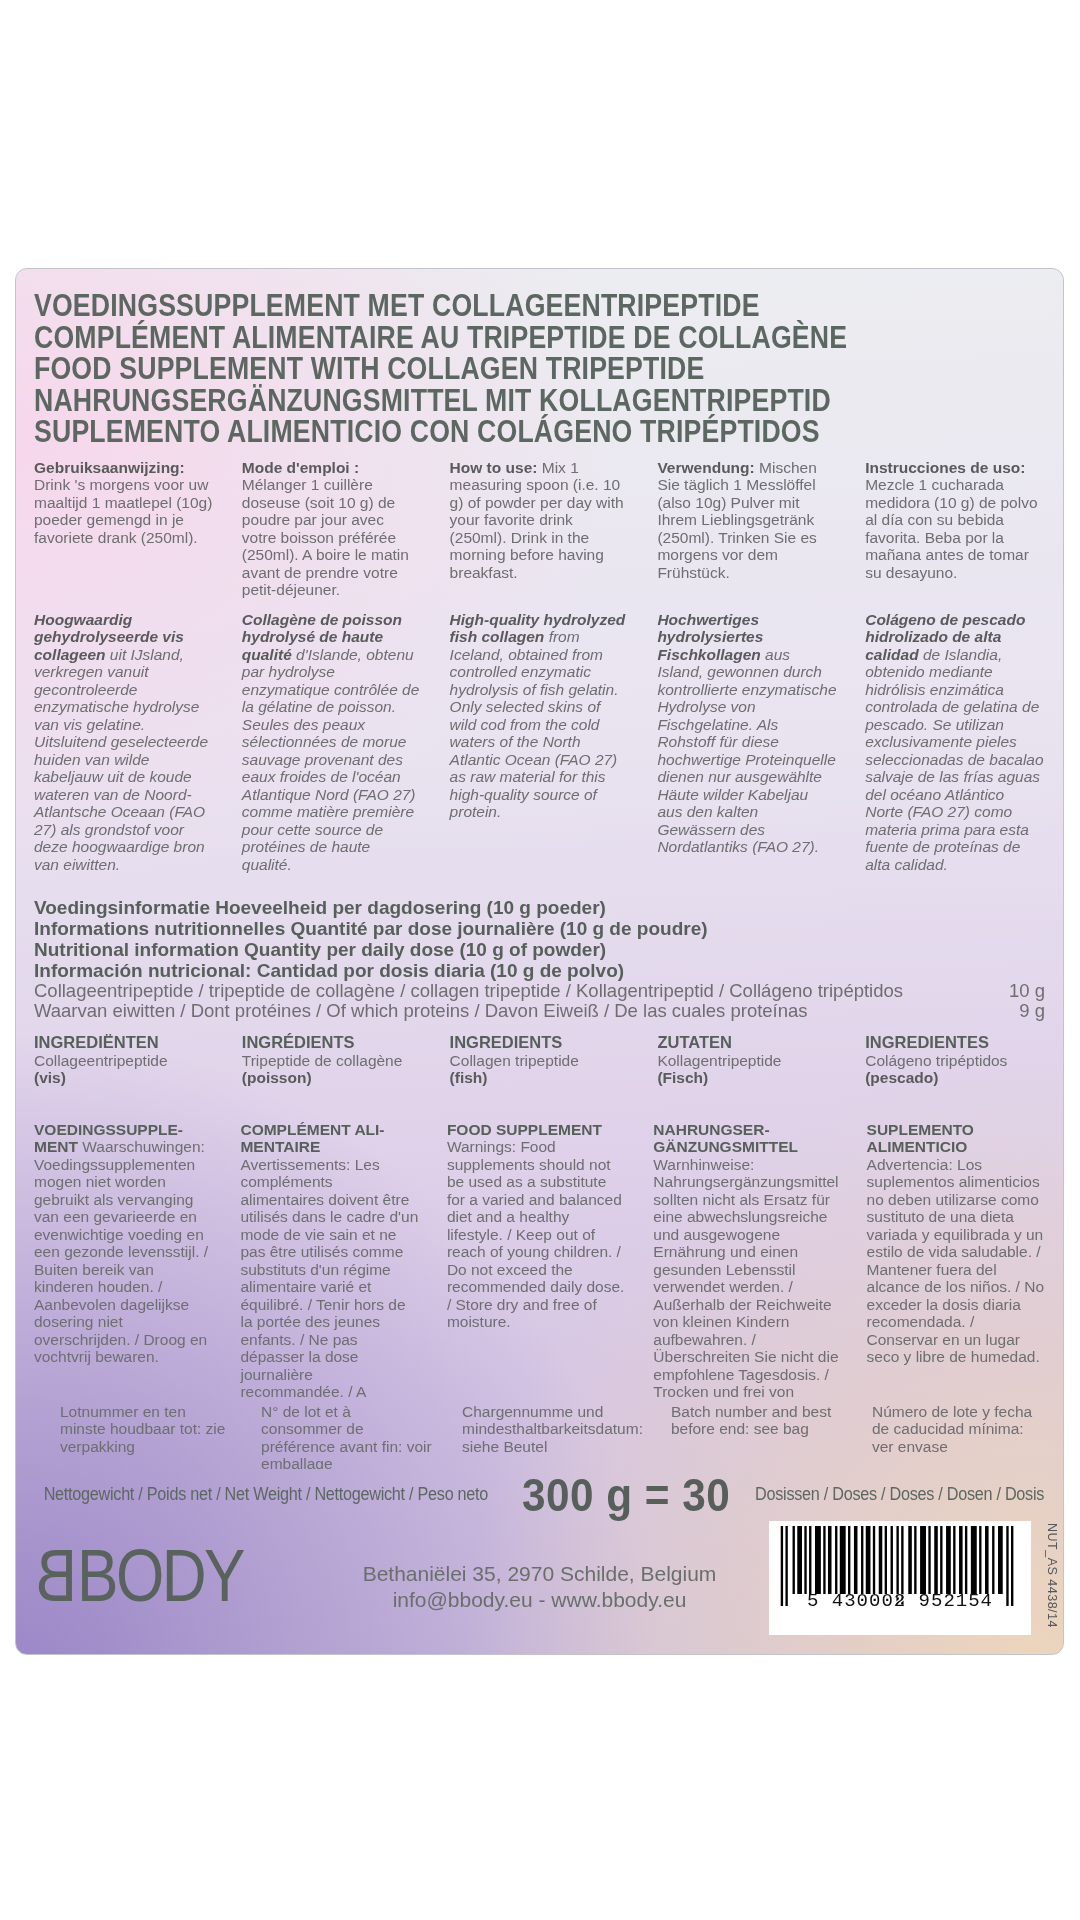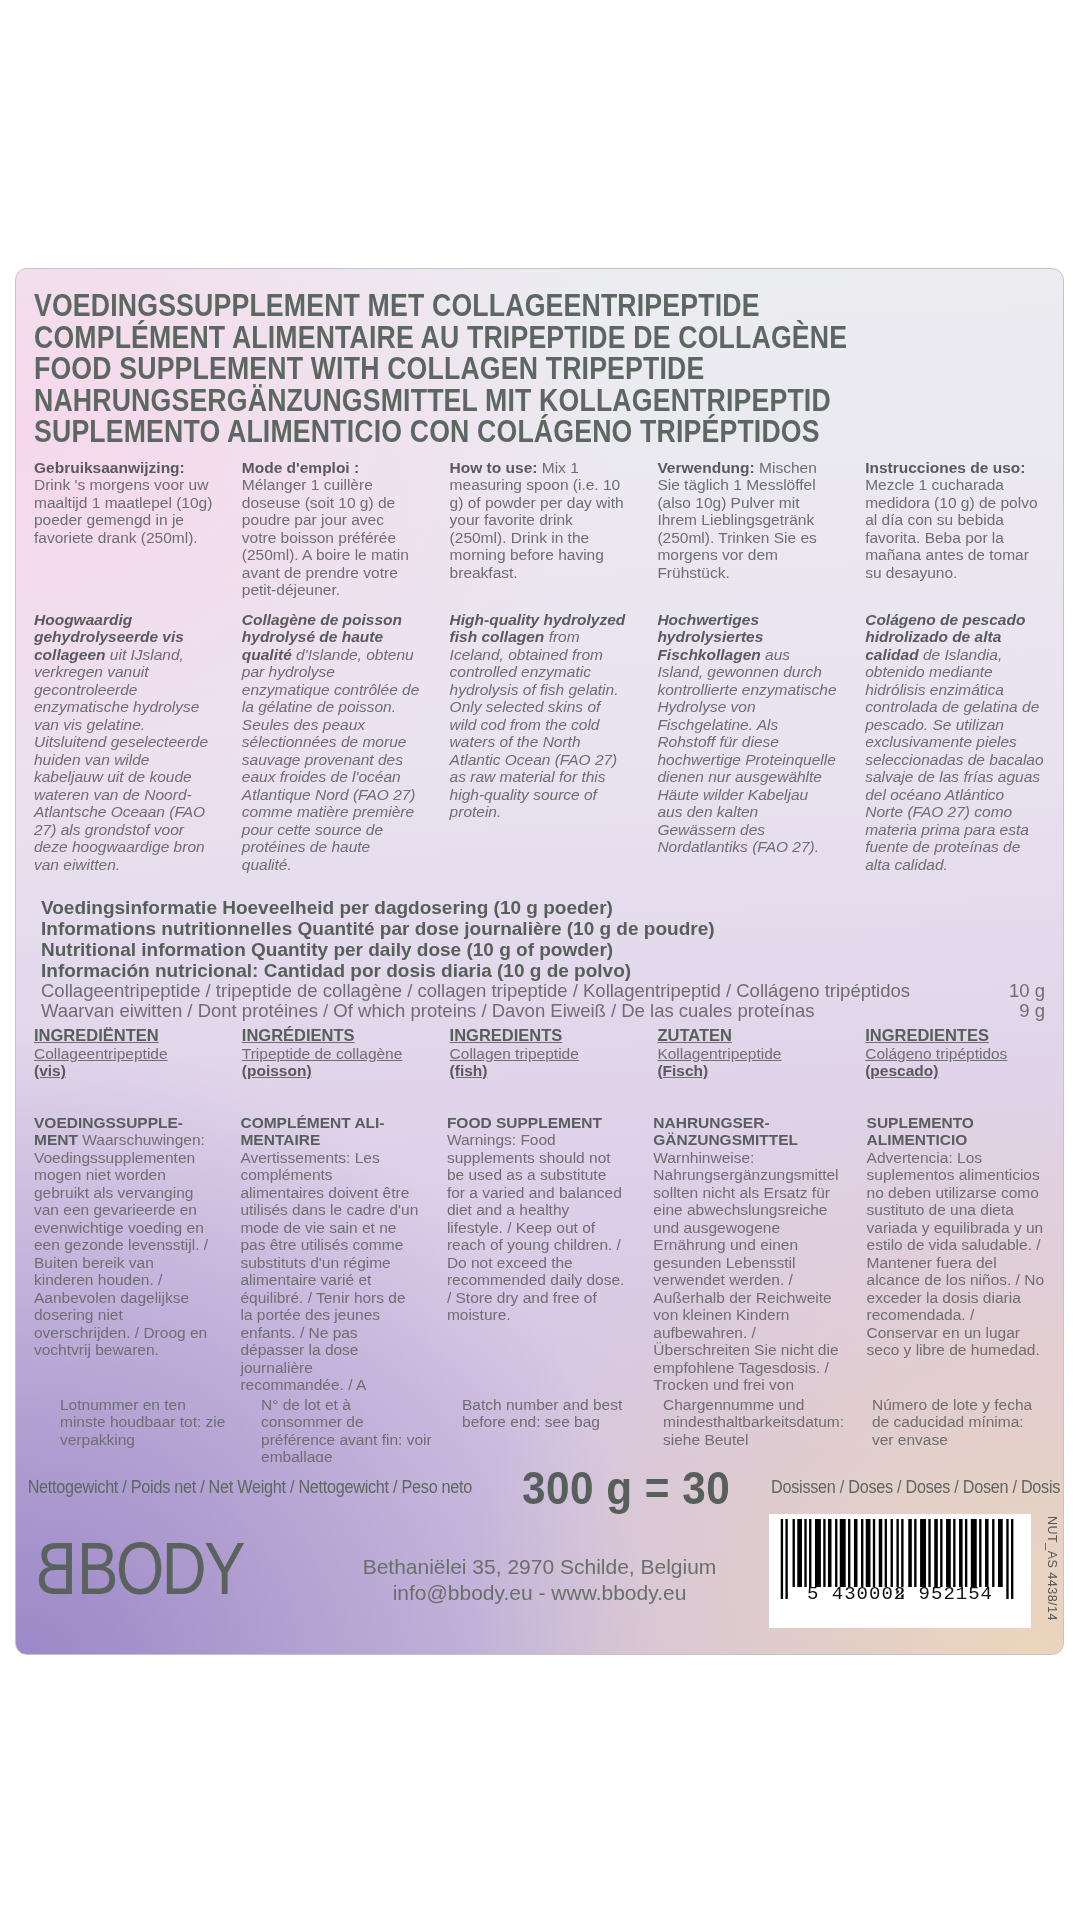--- a/index.html
+++ b/index.html
@@ -23,36 +23,36 @@
     letter-spacing:0.2px;
   }
 
   .grid5{display:grid;grid-template-columns:repeat(5,1fr);column-gap:28px;padding:0 18px;overflow:hidden;}
   .cell{margin:0;font-size:15.5px;line-height:17.5px;color:#6e6e71;}
   .b{font-weight:bold;color:#595a5c;}
 
   .usage-row{margin-top:11px;height:152px;}
   .quality-row{height:286px;font-style:italic;}
 
-  .nutrition{padding:0 18px;margin-left:7px;}
+  .nutrition{padding:0 18px;}
   .nhl{font-weight:bold;font-size:19px;line-height:21px;color:#575f5a;}
   .nrow{display:flex;justify-content:space-between;align-items:baseline;font-size:18.5px;line-height:20px;color:#6e6e71;}
   .nlabel{white-space:nowrap;}
   .nvalue{white-space:nowrap;}
 
-  .ingredients-row{margin-top:5px;height:88px;text-decoration:underline;}
+  .ingredients-row{margin-top:12px;height:88px;}
   .ing-title{font-weight:bold;font-size:16.5px;line-height:19px;color:#575f5a;}
   .ing-name{font-size:15.5px;line-height:17.5px;}
 
   .supplement-row{height:282px;}
   .sup-title{font-weight:bold;color:#575f5a;}
 
   .lot-row{height:66px;padding-left:44px;}
 
-  .netweight{height:52px;display:flex;align-items:center;justify-content:center;gap:16px;color:#5d6761;}
+  .netweight{height:52px;display:flex;align-items:center;justify-content:center;color:#5d6761;}
   .nw-labels{font-size:18px;letter-spacing:-0.3px;transform:scaleX(0.9);white-space:nowrap;}
   .nw-amount{font-size:46px;font-weight:bold;letter-spacing:0.5px;transform:scaleX(0.92);white-space:nowrap;color:#565f5a;}
 
   .brandrow{position:relative;height:119px;}
   .logo{
     position:absolute;left:22px;top:18px;font-size:74px;line-height:74px;
     color:#59625d;letter-spacing:-3px;transform:scaleX(0.84);transform-origin:left center;
   }
   .mirror{display:inline-block;transform:scaleX(-1);}
   .address{
@@ -150,22 +150,22 @@
     <p class="cell"><span class="sup-title">VOEDINGSSUPPLE-MENT</span> <span>Waarschuwingen: Voedingssupplementen mogen niet worden gebruikt als vervanging van een gevarieerde en evenwichtige voeding en een gezonde levensstijl. / Buiten bereik van kinderen houden. / Aanbevolen dagelijkse dosering niet overschrijden. / Droog en vochtvrij bewaren.</span></p>
     <p class="cell"><span class="sup-title">COMPLÉMENT ALI-MENTAIRE</span> <span>Avertissements: Les compléments alimentaires doivent être utilisés dans le cadre d'un mode de vie sain et ne pas être utilisés comme substituts d'un régime alimentaire varié et équilibré. / Tenir hors de la portée des jeunes enfants. / Ne pas dépasser la dose journalière recommandée. / A conserver dans un endroit sec et à l'abri de l'humidité.</span></p>
     <p class="cell"><span class="sup-title">FOOD SUPPLEMENT</span> <span>Warnings: Food supplements should not be used as a substitute for a varied and balanced diet and a healthy lifestyle. / Keep out of reach of young children. / Do not exceed the recommended daily dose. / Store dry and free of moisture.</span></p>
     <p class="cell"><span class="sup-title">NAHRUNGSER-GÄNZUNGSMITTEL</span> <span>Warnhinweise: Nahrungsergänzungsmittel sollten nicht als Ersatz für eine abwechslungsreiche und ausgewogene Ernährung und einen gesunden Lebensstil verwendet werden. / Außerhalb der Reichweite von kleinen Kindern aufbewahren. / Überschreiten Sie nicht die empfohlene Tagesdosis. / Trocken und frei von Feuchtigkeit lagern.</span></p>
     <p class="cell"><span class="sup-title">SUPLEMENTO ALIMENTICIO</span> <span>Advertencia: Los suplementos alimenticios no deben utilizarse como sustituto de una dieta variada y equilibrada y un estilo de vida saludable. / Mantener fuera del alcance de los niños. / No exceder la dosis diaria recomendada. / Conservar en un lugar seco y libre de humedad.</span></p>
   </div>
 
   <div class="grid5 lot-row">
     <p class="cell">Lotnummer en ten minste houdbaar tot: zie verpakking</p>
     <p class="cell">N° de lot et à consommer de préférence avant fin: voir emballage</p>
+    <p class="cell">Chargennumme und mindesthaltbarkeitsdatum: siehe Beutel</p>
     <p class="cell">Batch number and best before end: see bag</p>
-    <p class="cell">Chargennumme und mindesthaltbarkeitsdatum: siehe Beutel</p>
     <p class="cell">Número de lote y fecha de caducidad mínima: ver envase</p>
   </div>
 
   <div class="netweight">
     <span class="nw-labels">Nettogewicht / Poids net / Net Weight / Nettogewicht / Peso neto</span>
     <span class="nw-amount">300 g = 30</span>
     <span class="nw-labels">Dosissen / Doses / Doses / Dosen / Dosis</span>
   </div>
 
   <div class="brandrow">

